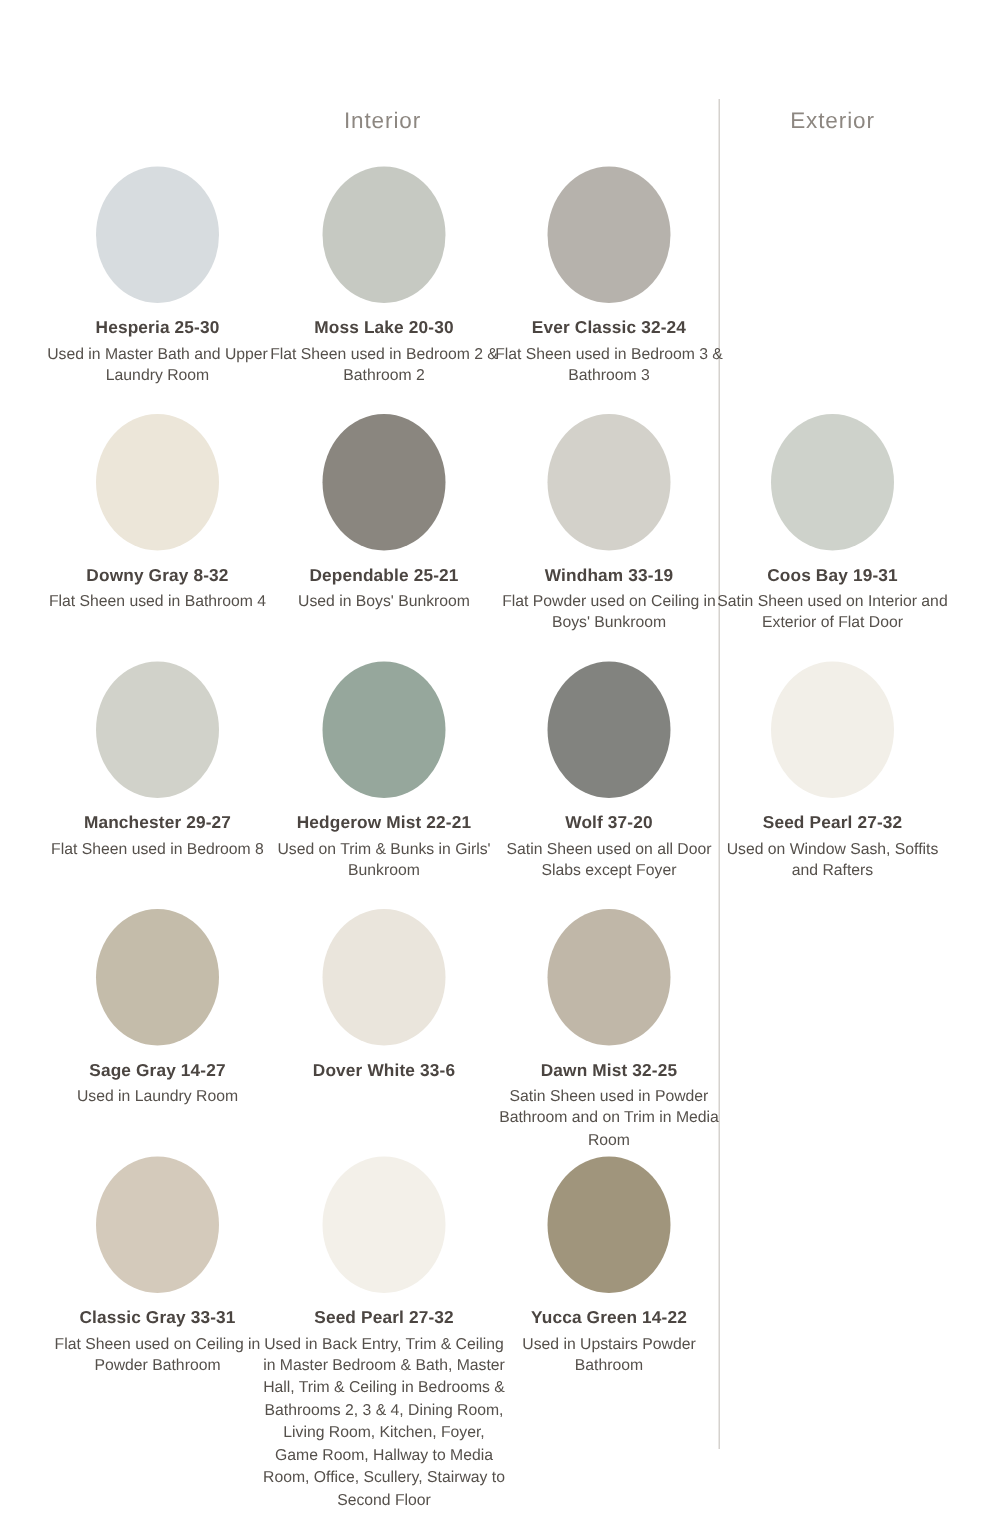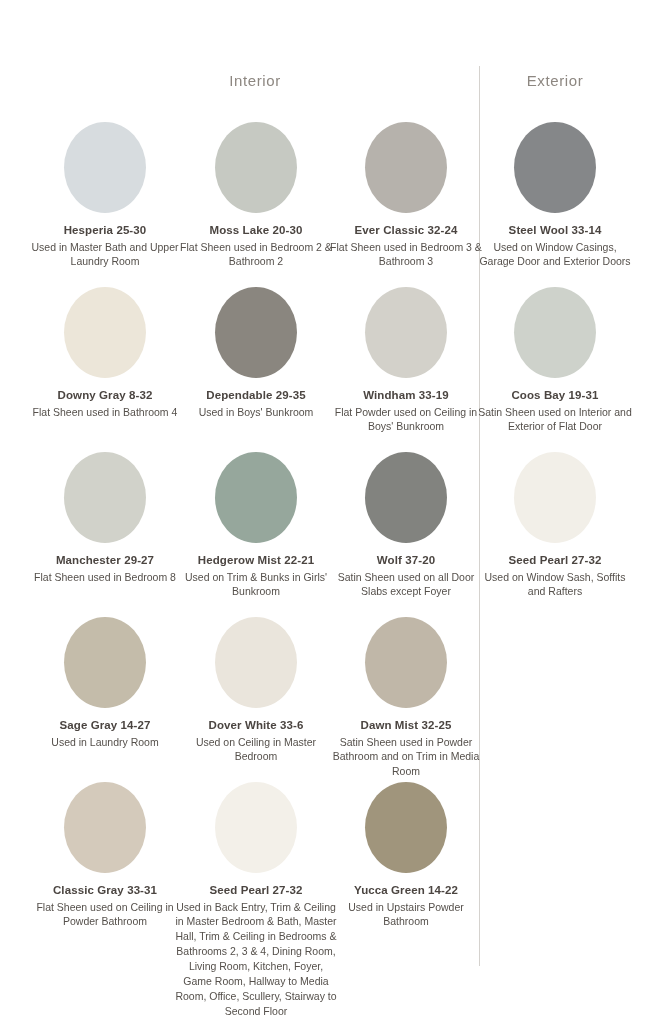--- a/index.html
+++ b/index.html
@@ -50,21 +50,21 @@
     left: 479px;
     top: 66px;
     width: 1px;
     height: 900px;
     background: #d5d2ce;
   }
 
   
   .grid {
     position: absolute;
-    top: 122px;
+    top: 111px;
     left: 0;
     width: 660px;
   }
   .row {
     position: relative;
     height: 165px;
   }
   .cell {
     position: absolute;
     top: 0;
@@ -128,36 +128,31 @@
       <div class="cell c1">
         <div class="swatch" style="background: rgb(198, 201, 194);"></div>
         <div class="swatch-name">Moss Lake 20-30</div>
         <div class="swatch-desc">Flat Sheen used in Bedroom 2 &amp; Bathroom 2</div>
       </div>
       <div class="cell c2">
         <div class="swatch" style="background: rgb(182, 178, 172);"></div>
         <div class="swatch-name">Ever Classic 32-24</div>
         <div class="swatch-desc">Flat Sheen used in Bedroom 3 &amp; Bathroom 3</div>
       </div>
-      <div class="cell c3">
-        <div class="swatch" style="background: rgb(133, 135, 137);"></div>
-        <div class="swatch-name">Steel Wool 33-14</div>
-        <div class="swatch-desc">Used on Window Casings, Garage Door and Exterior Doors</div>
-      </div>
     </div>
 
     <div class="row">
       <div class="cell c0">
         <div class="swatch" style="background: rgb(236, 230, 217);"></div>
         <div class="swatch-name">Downy Gray 8-32</div>
         <div class="swatch-desc">Flat Sheen used in Bathroom 4</div>
       </div>
       <div class="cell c1">
         <div class="swatch" style="background: rgb(138, 134, 127);"></div>
-        <div class="swatch-name">Dependable 29-35</div>
+        <div class="swatch-name">Dependable 25-21</div>
         <div class="swatch-desc">Used in Boys' Bunkroom</div>
       </div>
       <div class="cell c2">
         <div class="swatch" style="background: rgb(211, 209, 202);"></div>
         <div class="swatch-name">Windham 33-19</div>
         <div class="swatch-desc">Flat Powder used on Ceiling in Boys' Bunkroom</div>
       </div>
       <div class="cell c3">
         <div class="swatch" style="background: rgb(206, 210, 203);"></div>
         <div class="swatch-name">Coos Bay 19-31</div>
@@ -190,21 +185,20 @@
 
     <div class="row">
       <div class="cell c0">
         <div class="swatch" style="background: rgb(196, 188, 170);"></div>
         <div class="swatch-name">Sage Gray 14-27</div>
         <div class="swatch-desc">Used in Laundry Room</div>
       </div>
       <div class="cell c1">
         <div class="swatch" style="background: rgb(234, 229, 220);"></div>
         <div class="swatch-name">Dover White 33-6</div>
-        <div class="swatch-desc">Used on Ceiling in Master Bedroom</div>
       </div>
       <div class="cell c2">
         <div class="swatch" style="background: rgb(192, 183, 168);"></div>
         <div class="swatch-name">Dawn Mist 32-25</div>
         <div class="swatch-desc">Satin Sheen used in Powder Bathroom and on Trim in Media Room</div>
       </div>
     </div>
 
     <div class="row">
       <div class="cell c0">

